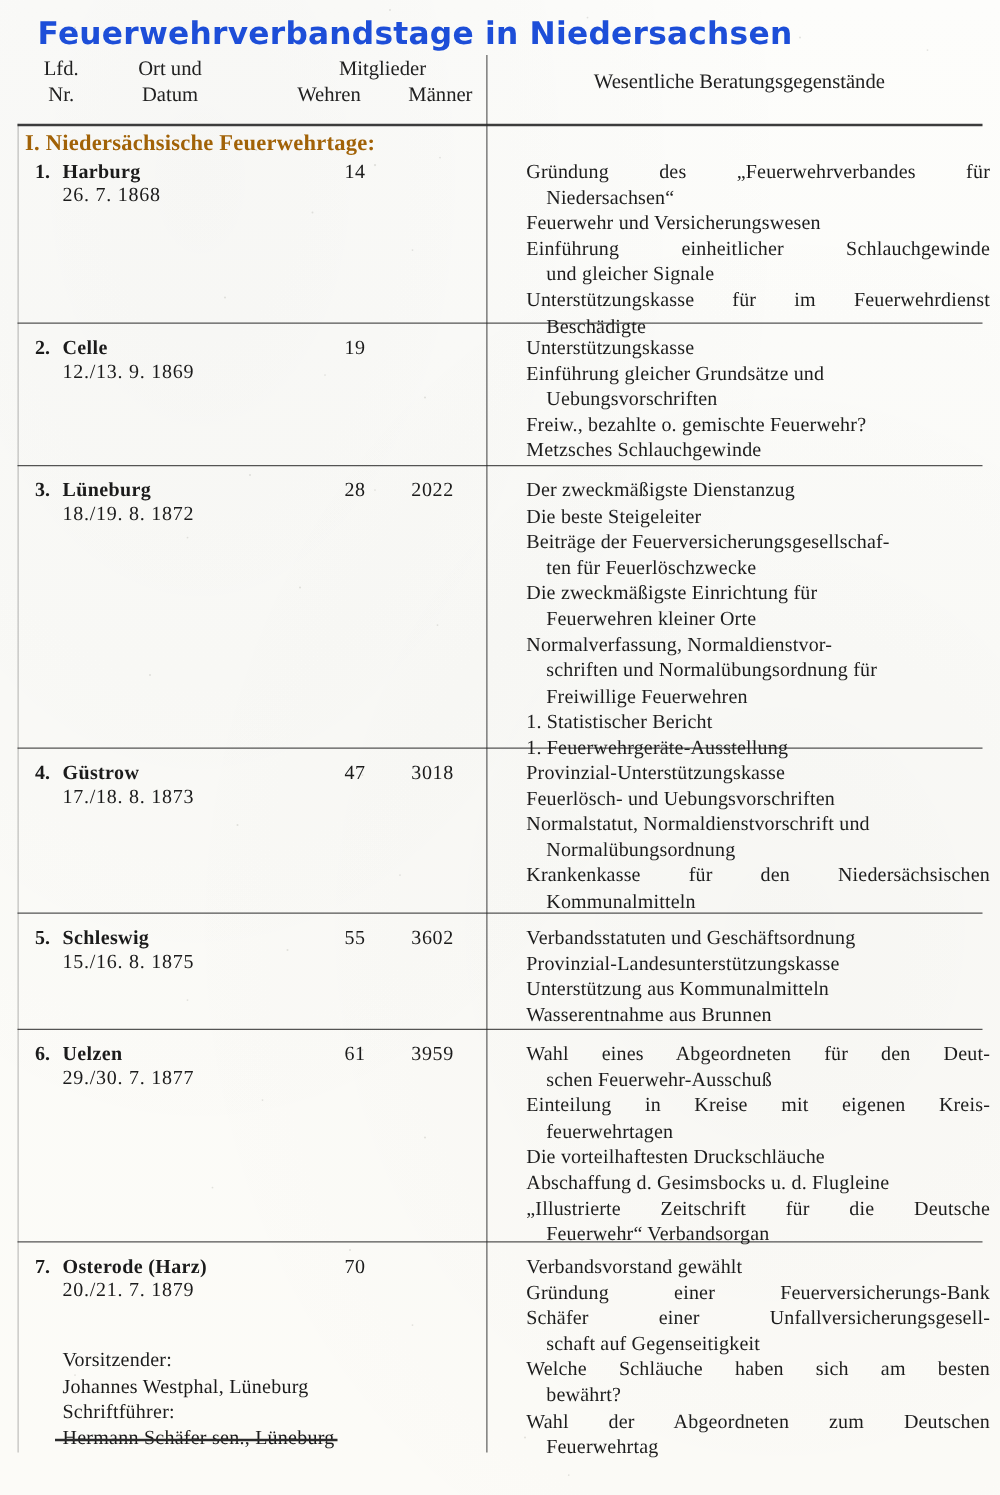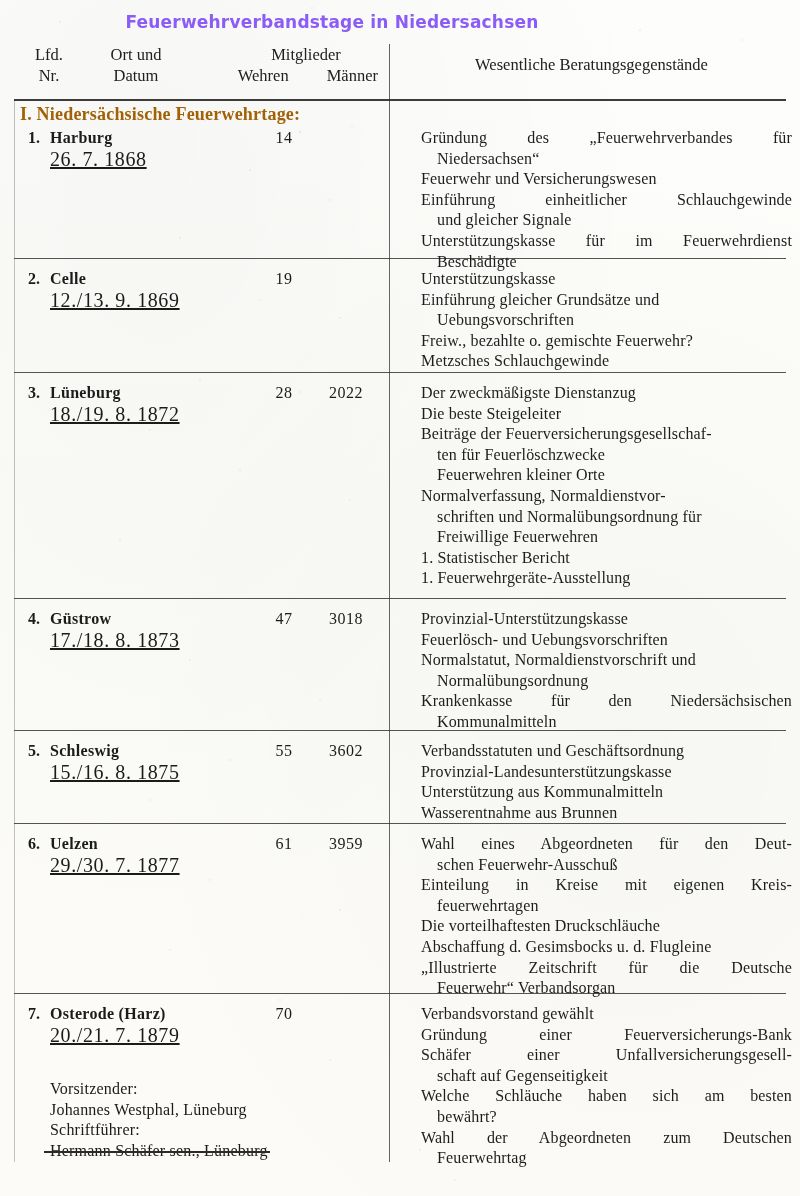--- a/index.html
+++ b/index.html
@@ -35,23 +35,23 @@
 
   
   .doc-title {
     position: absolute;
     top: 12px;
     left: 0;
     width: 664px;
     text-align: center;
     font-family: "DejaVu Sans", "Liberation Sans", sans-serif;
     font-weight: bold;
-    font-size: 17px;
+    font-size: 25px;
     letter-spacing: 0.2px;
-    color: #8b5cf6;
+    color: #1d4ed8;
     white-space: nowrap;
   }
 
   
   .table-wrap {
     position: absolute;
     left: 14px;
     top: 44px;
     width: 772px;
   }
@@ -130,24 +130,23 @@
     top: 0;
     font-size: 16px;
     font-weight: bold;
     letter-spacing: .3px;
     white-space: nowrap;
   }
   .r-date {
     position: absolute;
     left: 36px;
     top: 19px;
-    font-size: 20px;
+    font-size: 16px;
     letter-spacing: .6px;
     white-space: nowrap;
-    text-decoration: underline;
   }
   .r-wehren {
     position: absolute;
     top: 0;
     left: 212px;
     width: 116px;
     text-align: center;
     font-size: 16px;
     letter-spacing: .5px;
   }
@@ -278,20 +277,21 @@
     <span class="r-place">Lüneburg</span>
     <span class="r-date">18./19. 8. 1872</span>
     <span class="r-wehren">28</span>
     <span class="r-maenner">2022</span>
   </div>
   <div class="row-right" style="top:339px">
       <div class="line">Der zweckmäßigste Dienstanzug</div>
       <div class="line">Die beste Steigeleiter</div>
       <div class="line">Beiträge der Feuerversicherungsgesellschaf-</div>
       <div class="line ind">ten für Feuerlöschzwecke</div>
+      <div class="line">Die zweckmäßigste Einrichtung für</div>
       <div class="line ind">Feuerwehren kleiner Orte</div>
       <div class="line">Normalverfassung, Normaldienstvor-</div>
       <div class="line ind">schriften und Normalübungsordnung für</div>
       <div class="line ind">Freiwillige Feuerwehren</div>
       <div class="line">1. Statistischer Bericht</div>
       <div class="line">1. Feuerwehrgeräte-Ausstellung</div>
     </div>
 
   <div class="row-left" style="top:566px">
     <span class="r-num">4.</span>

